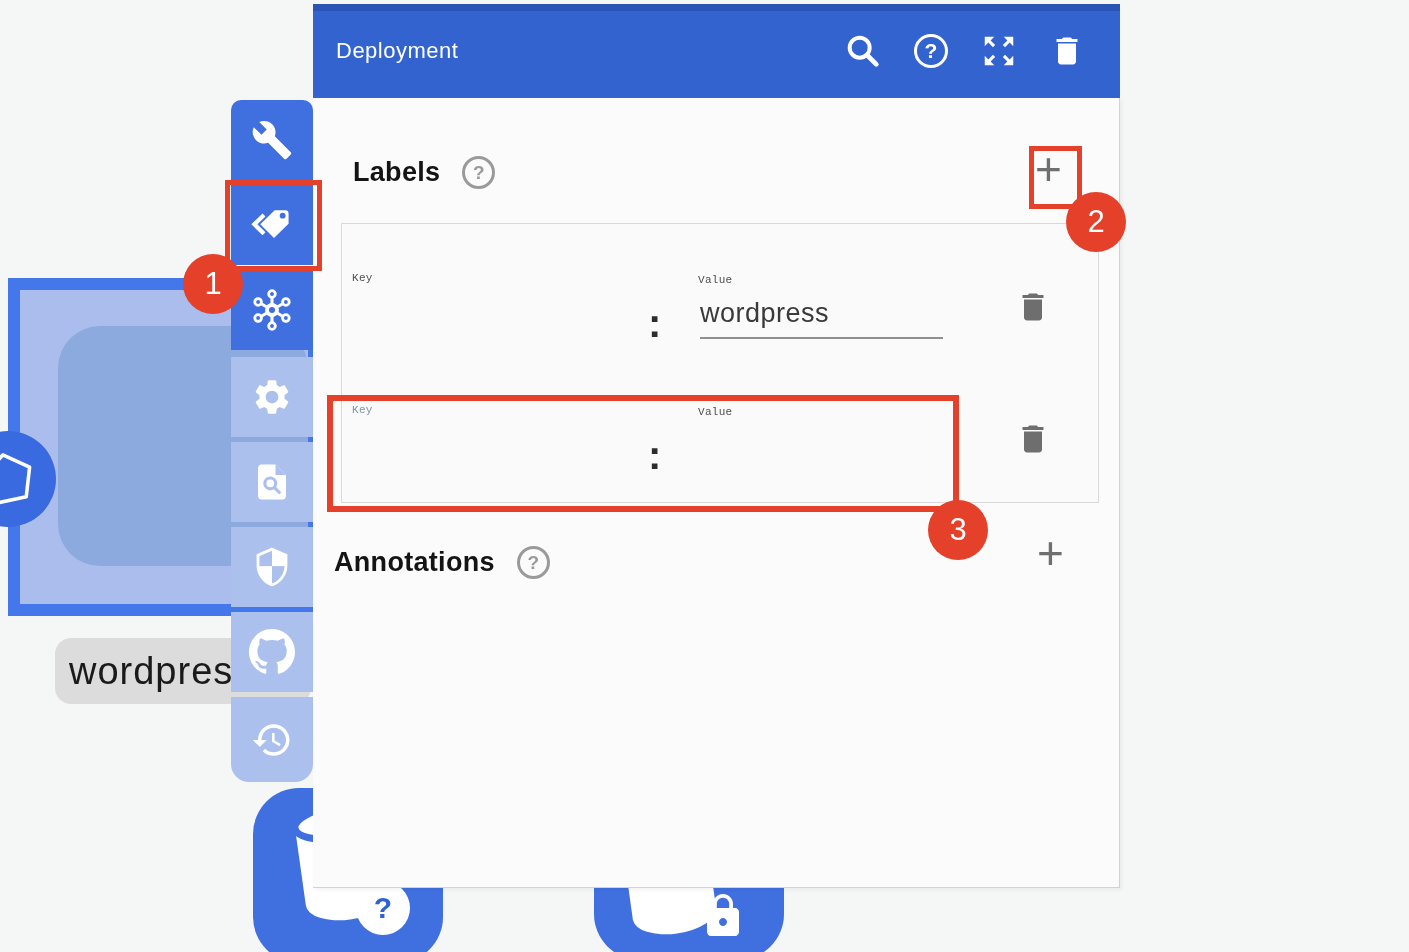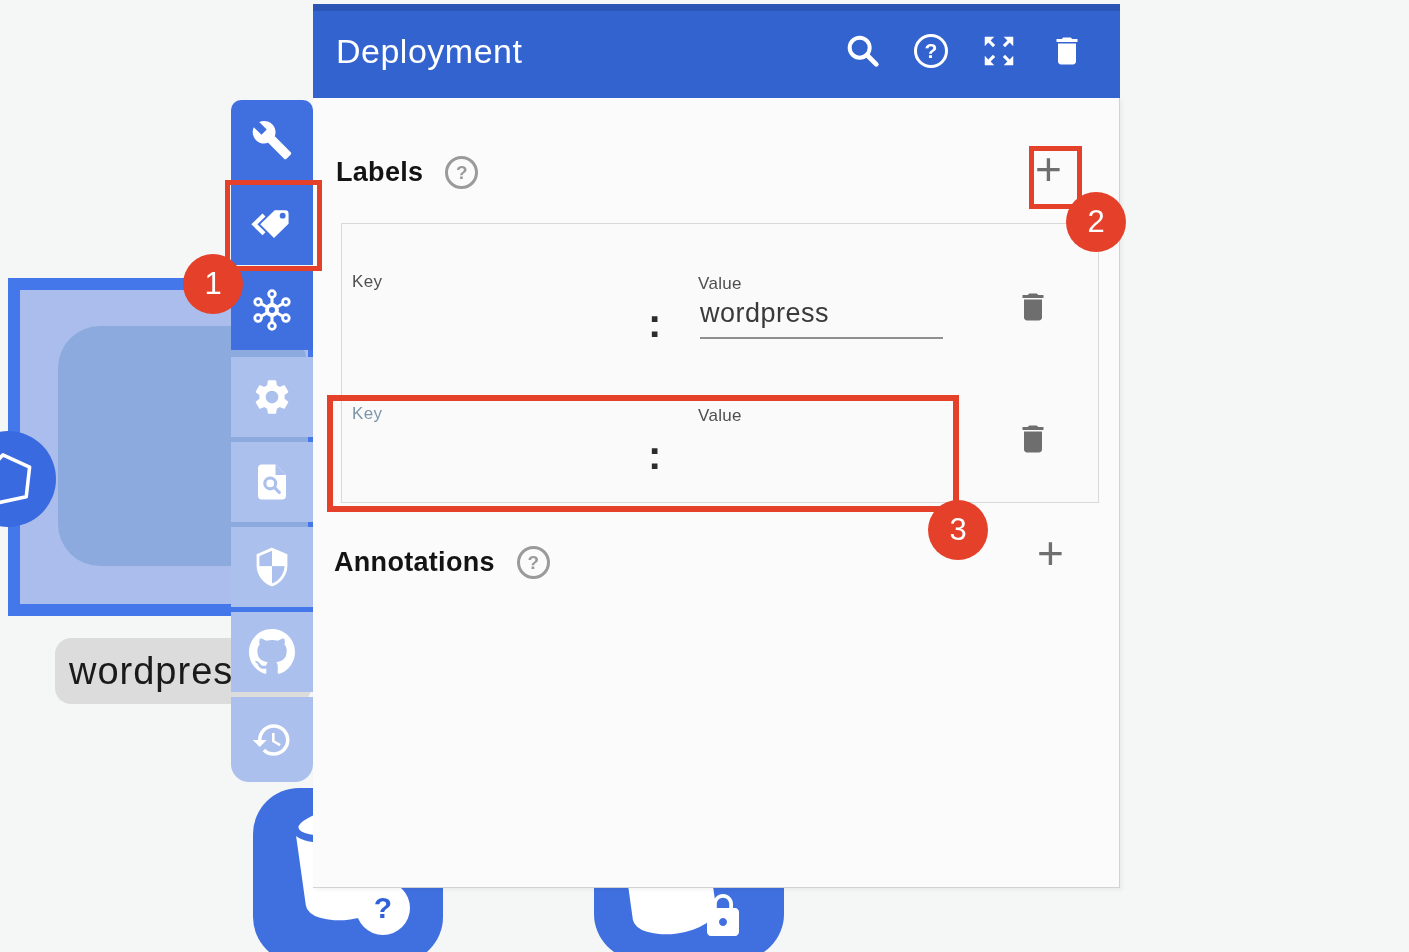--- a/index.html
+++ b/index.html
@@ -40,44 +40,44 @@
   #tool-gear { top:357px; }
   #tool-docsearch { top:442px; }
   #tool-shield { top:527px; }
   #tool-github { top:612px; }
   #tool-history { top:697px; height:85px; border-radius:0 0 18px 18px; }
 
   
   .panel-header { position:absolute; left:313px; top:4px; width:807px; height:94px; z-index:4;
     background:linear-gradient(#2b55b4 0px, #2b55b4 7px, #3363cf 7px);
     display:flex; align-items:center; }
-  .panel-title { color:#fff; font-size:34px; font-weight:400; letter-spacing:0.5px; margin-left:23px; flex:0 0 auto; }
+  .panel-title { color:#fff; font-size:22px; font-weight:400; letter-spacing:0.5px; margin-left:23px; flex:0 0 auto; }
   .header-icons { position:absolute; right:31px; top:0; height:100%; display:flex; align-items:center; gap:24px; }
   .hicon { width:44px; height:44px; display:flex; align-items:center; justify-content:center; cursor:pointer; }
   .help-ring { width:34px; height:34px; border:3px solid #ffffff; border-radius:50%;
     display:flex; align-items:center; justify-content:center; color:#fff; font-size:21px; font-weight:bold; }
 
   .panel-body { position:absolute; left:313px; top:98px; width:807px; height:790px; z-index:4;
     background:#fbfbfb; border-right:1px solid #d2d2d2; border-bottom:1px solid #d2d2d2;
     box-shadow:2px 2px 4px rgba(0,0,0,0.05); }
 
   .section-head { position:absolute; display:flex; align-items:center; gap:22px; }
-  #labels-head { left:23px; top:58px;text-align:center; }
+  #labels-head { left:40px; top:58px;text-align:center; }
   #annотations-head { left:21px; top:448px;text-align:center; }
   .section-title { font-size:27px; font-weight:bold; color:#141414; letter-spacing:0.3px; }
   .help-gray { width:33px; height:33px; border:3px solid #9a9a9a; border-radius:50%;
     display:flex; align-items:center; justify-content:center; color:#9a9a9a; font-size:19px; font-weight:bold; cursor:pointer; }
   .plus-btn { position:absolute; font-size:46px; font-weight:300; color:#6f6f6f; cursor:pointer; line-height:1; }
   #labels-plus { left:722px; top:48px; }
   #annоt-plus { left:724px; top:432px; }
 
   .rows-box { position:absolute; left:28px; top:125px; width:758px; height:280px;
     background:#fafafa; border:1px solid #d9d9d9; }
 
-  .kv-label { position:absolute; font-size:17px; color:#4f4f4f; letter-spacing:0.3px; }
+  .kv-label { position:absolute; font-size:11px; color:#4f4f4f; letter-spacing:0.3px;font-family:Liberation Mono, monospace; }
   .kv-label.focused { color:#7d95a9; }
   .kv-input { position:absolute; background:transparent; border:none; outline:none;
     font-family:"Liberation Sans", sans-serif; font-size:27px; color:#3a3a3a; letter-spacing:0.5px;
     border-bottom:2px solid #8f8f8f; padding-bottom:8px; }
   .kv-input.focused { border-bottom:4px solid #5d7f93; padding-bottom:6px; }
   .kv-colon { position:absolute; font-size:40px; font-weight:bold; color:#2c2c2c; }
   .trash-gray { position:absolute; cursor:pointer; }
 
   
   .red-box { position:absolute; border:5px solid #e4402a; z-index:6; background:transparent; }

